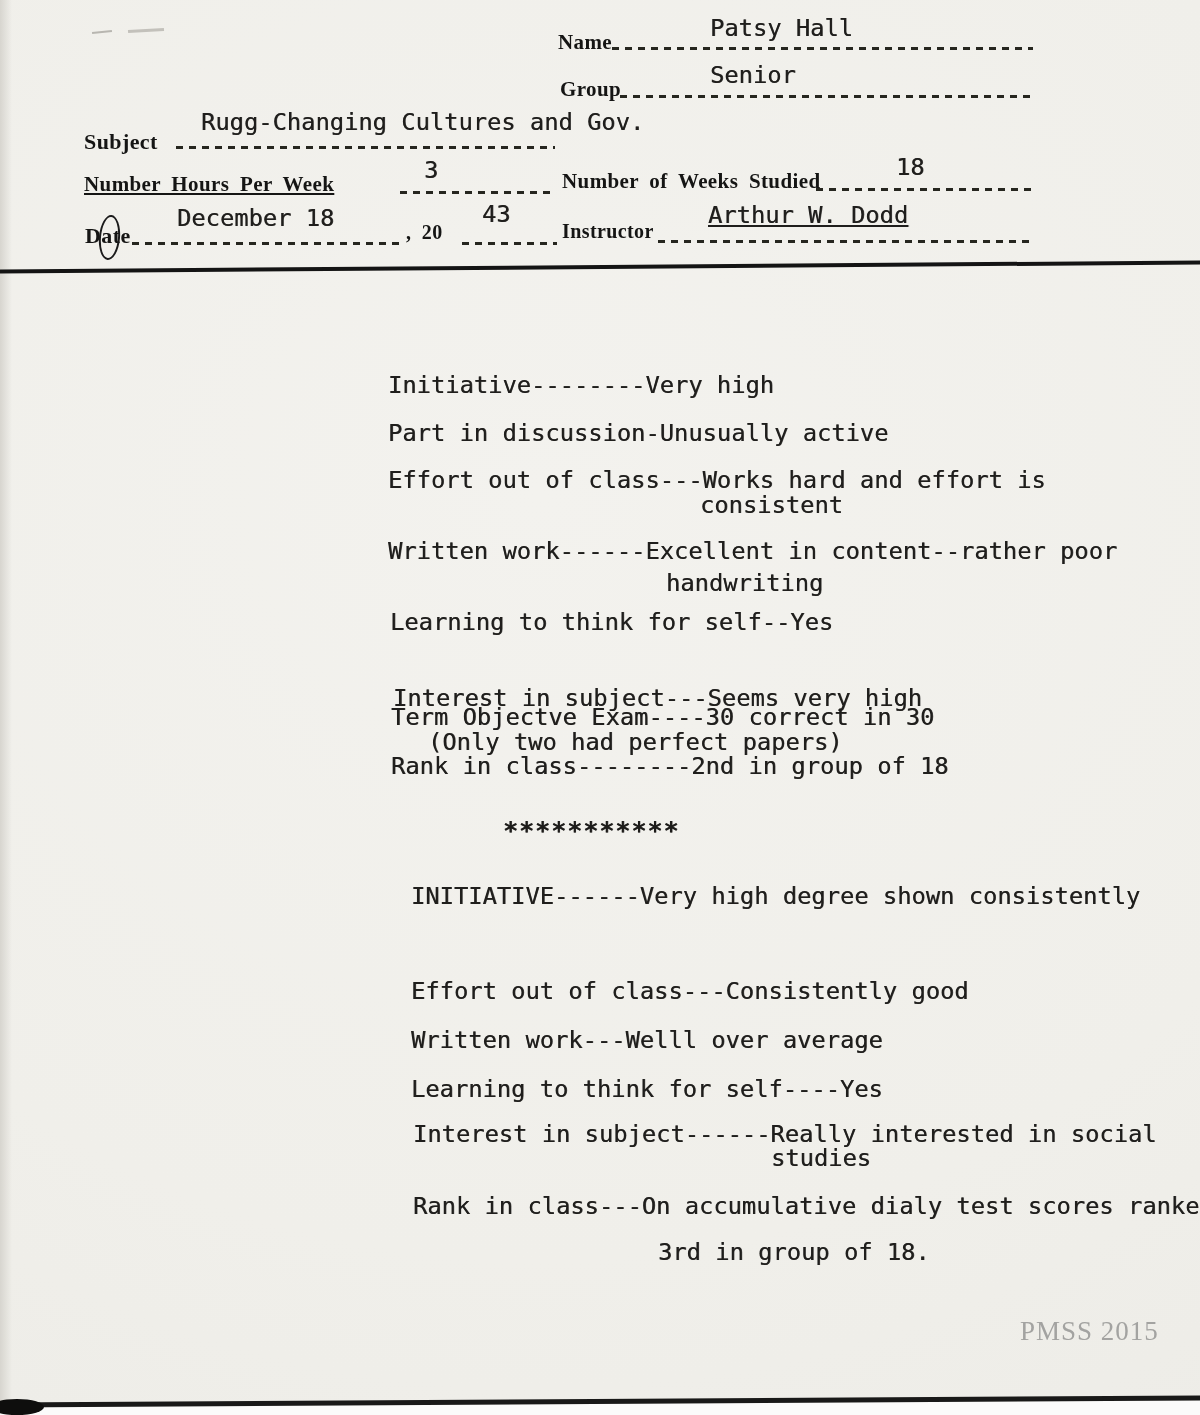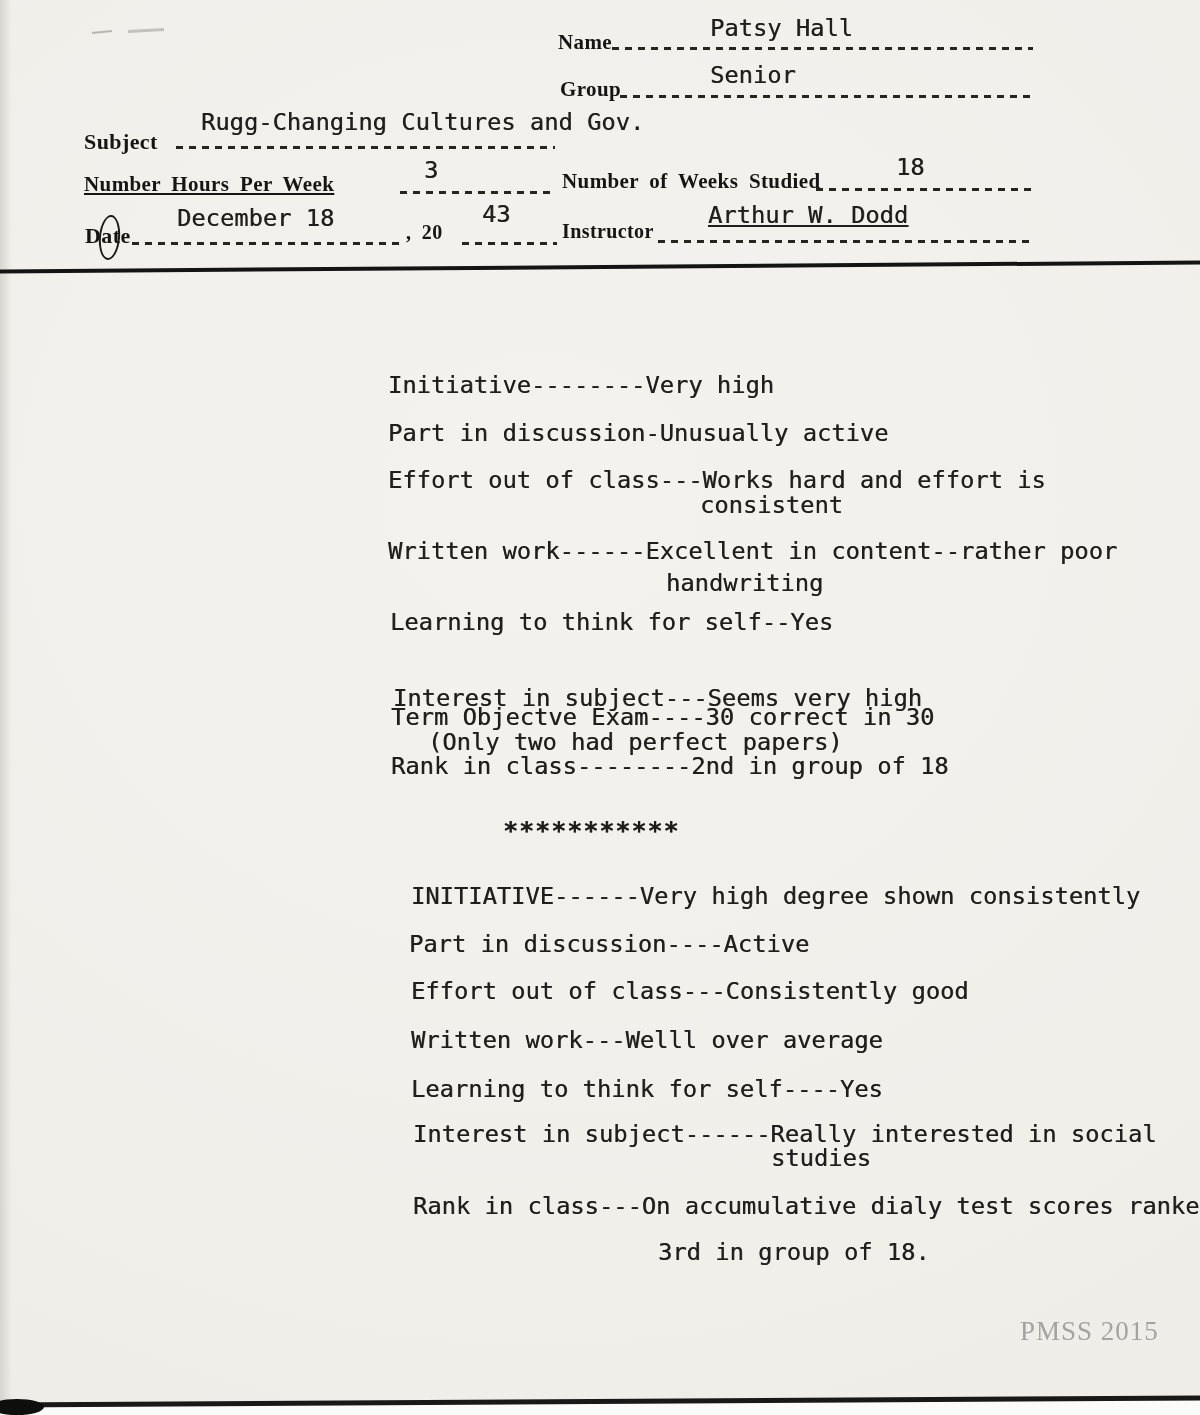--- a/index.html
+++ b/index.html
@@ -93,21 +93,20 @@
   <div class="typed" style="left:666px; top:564px;margin-top:7px;">handwriting</div>
   <div class="typed" style="left:390px; top:610px;">Learning to think for self--Yes</div>
   <div class="typed" style="left:393px; top:686px;">Interest in subject---Seems very high</div>
   <div class="typed" style="left:391px; top:705px;">Term Objectve Exam----30 correct in 30</div>
   <div class="typed" style="left:428px; top:730px;">(Only two had perfect papers)</div>
   <div class="typed" style="left:391px; top:754px;text-align:center;">Rank in class--------2nd in group of 18</div>
 
   <div class="typed stars" style="left:503px; top:818px;">***********</div>
 
   <div class="typed" style="left:411px; top:884px;">INITIATIVE------Very high degree shown consistently</div>
-  <div class="typed" style="left:409px; top:932px;">Part in discussion----Active</div>
   <div class="typed" style="left:411px; top:979px;">Effort out of class---Consistently good</div>
   <div class="typed" style="left:411px; top:1028px;">Written work---Welll over average</div>
   <div class="typed" style="left:411px; top:1077px;">Learning to think for self----Yes</div>
   <div class="typed" style="left:413px; top:1122px;">Interest in subject------Really interested in social</div>
   <div class="typed" style="left:771px; top:1146px;">studies</div>
   <div class="typed" style="left:413px; top:1194px;">Rank in class---On accumulative dialy test scores ranke</div>
   <div class="typed" style="left:658px; top:1240px;">3rd in group of 18.</div>
 
   <div class="watermark">PMSS 2015</div>
 

